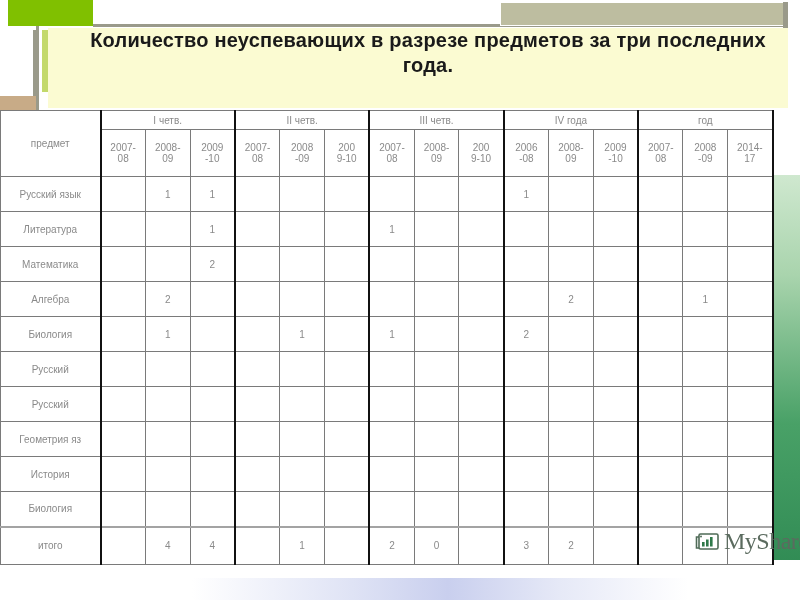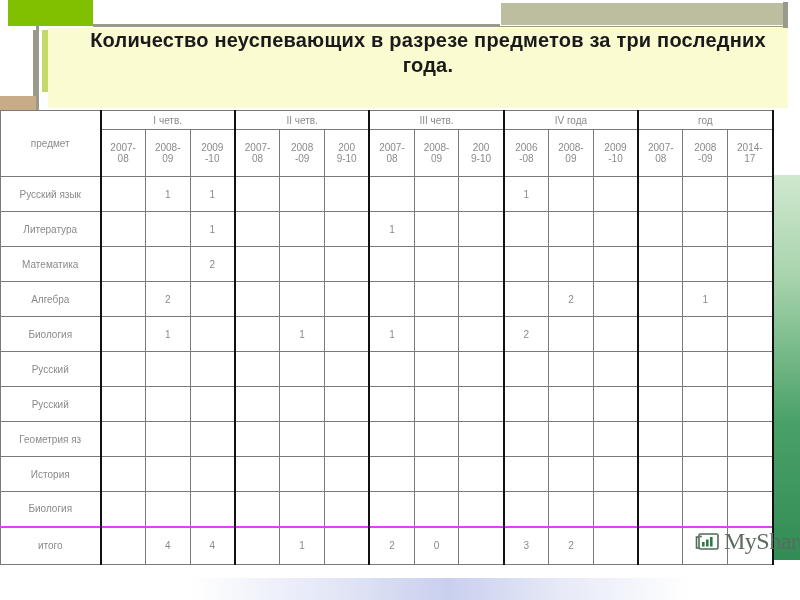--- a/index.html
+++ b/index.html
@@ -74,21 +74,21 @@
   .grp-end   { border-right: 2px solid #111111 !important; }
   thead tr.grp-row th { height: 19px; border-bottom: 1px solid #bdbdbd; font-size: 10px; color: #8a8a8a; }
   thead tr.yr-row  th { height: 47px; line-height: 1.15; }
   thead tr.yr-row th.hl { color: #dd1122; font-weight: bold; font-size: 11px; margin-left: 40px; }
   thead tr.yr-row th.hl.big { font-size: 13px; }
 
   th.subject-head { font-size: 11px; color: #777; }
   td.subject { font-size: 10.5px; color: #8a8a8a; text-align: right;
                padding-right: 9px; border-right: 2px solid #111111; }
   tbody tr { height: 35px; }
-  tbody tr.total-row { height: 38px; border-top: 2px solid #d946ef; }
+  tbody tr.total-row { height: 38px; border-top: 2px solid #a3a3a3; }
   tbody tr.total-row td { border-top: 2px solid #111111; }
   td.subject.total-label { font-weight: bold; color: #333; font-size: 10.5px; }
 
   td.val      { font-size: 15px; color: #9a9a9a; }
   td.val.red  { color: #d8111f; font-weight: bold; font-size: 16px; }
 
   thead th.topedge { border-top: 2px solid #111111; margin-left: 44px; }
   table#grid tr > *:first-child { border-left: 1px solid #7a7a7a; }
   table#grid tr > *:last-child  { border-right: 2px solid #111111; }
 

